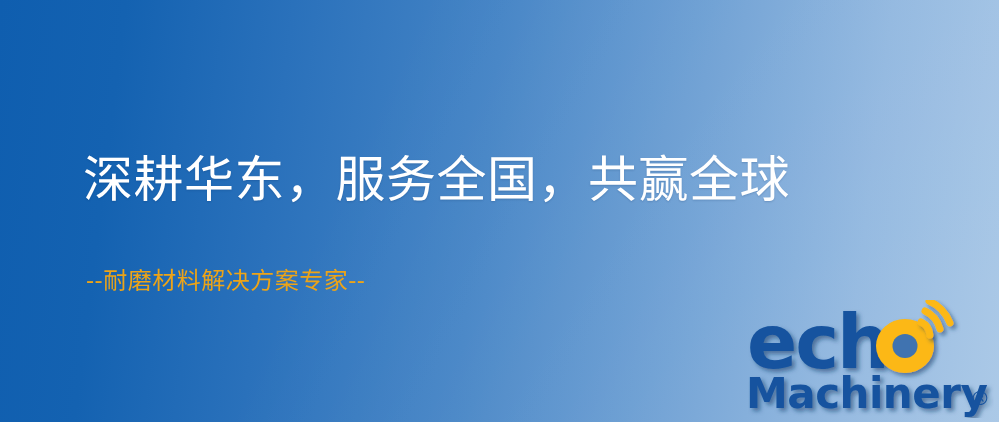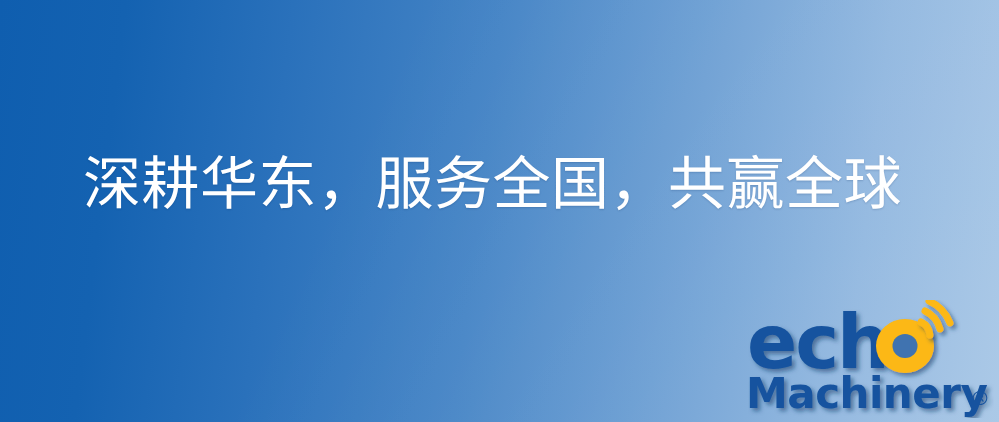--- a/index.html
+++ b/index.html
@@ -38,21 +38,21 @@
   }
 
   
   #headline {
     position: absolute;
     left: 83px;
     top: 155px;
     margin: 0;
     font-family: "DejaVu Serif", "Liberation Serif", serif;
     font-weight: 400;
-    font-size: 58px;
+    font-size: 50px;
     line-height: 1.0;
     color: #ffffff;
     letter-spacing: 0.5px;
     white-space: nowrap;
     text-shadow: 0 1px 2px rgba(0,40,90,0.20);
   }
 
   
   #subtitle {
     position: absolute;
@@ -81,20 +81,21 @@
 </style>
 </head>
 <body>
 
 <div id="banner">
 
   <div class="sheen"></div>
 
   <h1 id="headline">深耕华东，服务全国，共赢全球</h1>
 
+  <p id="subtitle">--耐磨材料解决方案专家--</p>
 
   <div id="logo">
     <svg width="252" height="118" viewBox="0 0 252 118" xmlns="http://www.w3.org/2000/svg">
       <defs>
         <filter id="lshadow" x="-25%" y="-25%" width="160%" height="160%">
           <feDropShadow dx="3" dy="3" stdDeviation="2.2" flood-color="#123a66" flood-opacity="0.55"></feDropShadow>
         </filter>
       </defs>
 
       <g filter="url(#lshadow)">

